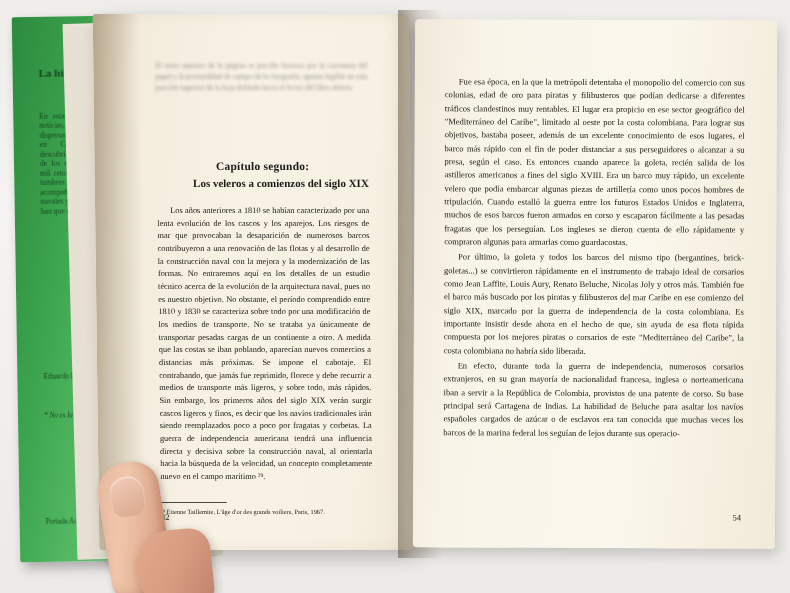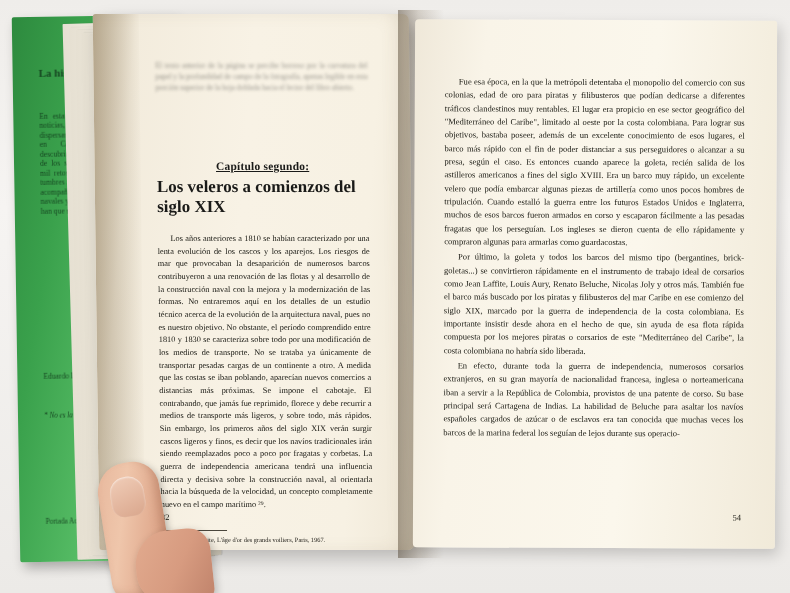--- a/index.html
+++ b/index.html
@@ -132,27 +132,26 @@
     filter: blur(1.6px);
     opacity: 0.5;
     height: 92px;
     overflow: hidden;
     margin-bottom: 8px;
   }
   .lp-chapter-label {
     text-align: center;
     font-size: 11.5px;
     font-weight: bold;
-    text-decoration: underline;
     margin-top: 0;
     letter-spacing: 0.2px;
   }
   .lp-chapter-title {
-    text-align: left;
-    font-size: 17px;
+    text-align: right;
+    font-size: 11px;
     font-weight: bold;
     margin-top: 5px;
     margin-bottom: 16px;
   }
   .lp-para {
     font-size: 8.35px;
     line-height: 1.52;
     text-align: justify;
     text-indent: 13px;
     margin: 0 0 2px 0;

